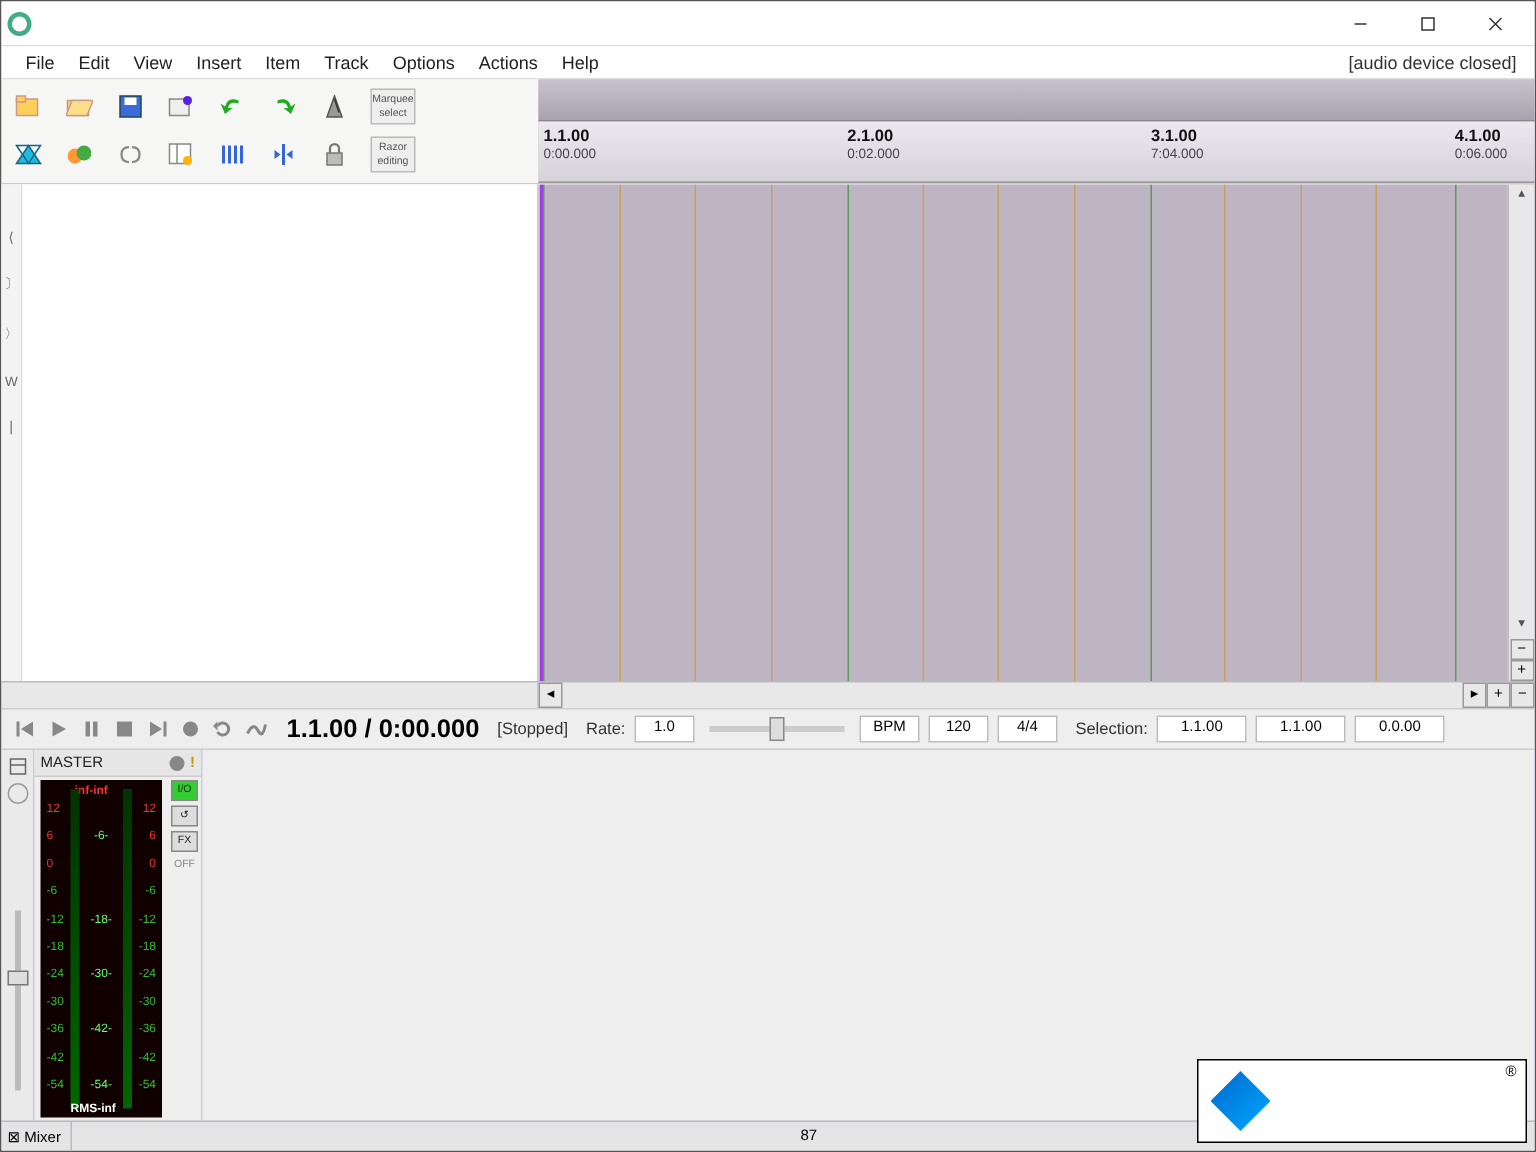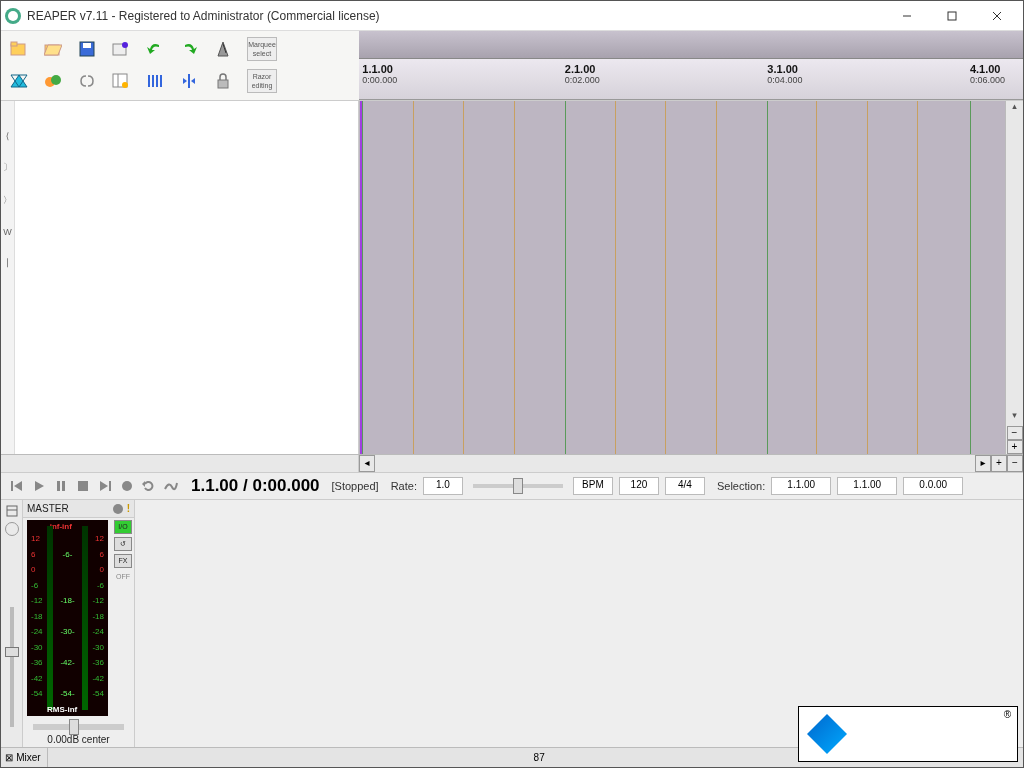--- a/index.html
+++ b/index.html
@@ -77,40 +77,51 @@
 .watermark .reg { position:absolute; top:2px; right:6px; font-size:10px; }
 svg { display:block; }
 </style>
 </head>
 <body>
 
 <div class="window">
 
   <div class="titlebar">
     <div class="app-icon"></div>
-    <div class="title">REAPER v7.11 - Registered to Administrator (Commercial license)</div>
     <div class="spacer"></div>
     <div class="winbtn">
       <svg width="10" height="10">
           <line x1="1" y1="5" x2="9" y2="5" stroke="#333"></line>
         </svg>
     </div>
     <div class="winbtn">
       <svg width="10" height="10">
           <rect x="1" y="1" width="8" height="8" fill="none" stroke="#333"></rect>
         </svg>
     </div>
     <div class="winbtn close">
       <svg width="10" height="10">
           <line x1="1" y1="1" x2="9" y2="9" stroke="#333"></line>
           <line x1="9" y1="1" x2="1" y2="9" stroke="#333"></line>
         </svg>
     </div>
   </div>
 
+  <div class="menubar">
+    <div class="menuitem">File</div>
+    <div class="menuitem">Edit</div>
+    <div class="menuitem">View</div>
+    <div class="menuitem">Insert</div>
+    <div class="menuitem">Item</div>
+    <div class="menuitem">Track</div>
+    <div class="menuitem">Options</div>
+    <div class="menuitem">Actions</div>
+    <div class="menuitem">Help</div>
+    <div class="rightnote">[audio device closed]</div>
+  </div>
 
   <div class="toolbar-area">
     <div class="toolbar-left">
       <div class="tb-row">
         <div class="tb-ico">
             <svg width="18" height="16">
               <rect x="1" y="3" width="14" height="11" fill="#ffcf5a" stroke="#c98"></rect>
               <rect x="1" y="1" width="6" height="4" fill="#ffcf5a" stroke="#c98"></rect>
             </svg>
           </div>
@@ -211,21 +222,21 @@
           <div class="mark" style="left: 0.5%;">
             <div class="big">1.1.00</div>
             <div class="small">0:00.000</div>
           </div>
           <div class="mark" style="left: 31%;">
             <div class="big">2.1.00</div>
             <div class="small">0:02.000</div>
           </div>
           <div class="mark" style="left: 61.5%;">
             <div class="big">3.1.00</div>
-            <div class="small">0:04.000</div>
+            <div class="small">7:04.000</div>
           </div>
           <div class="mark" style="left: 92%;">
             <div class="big">4.1.00</div>
             <div class="small">0:06.000</div>
           </div>
         </div>
     </div>
   </div>
 
   <div class="main-area">
@@ -421,26 +432,20 @@
               <span>-inf</span>
             </div>
         </div>
         <div class="side-btns">
           <div class="io">I/O</div>
           <div>↺</div>
           <div>FX</div>
           <div style="background:#eee;border:none;color:#888">OFF</div>
         </div>
       </div>
-      <div class="master-foot">
-        <div class="sl">
-            <div class="th"></div>
-          </div>
-        <div>0.00dB center</div>
-      </div>
     </div>
     <div class="mixer-rest"></div>
   </div>
 
   <div class="statusbar">
     <span>⊠ Mixer</span>
     <div class="seg"></div>
     <span style="margin-left:480px">87</span>
   </div>
 </div>

